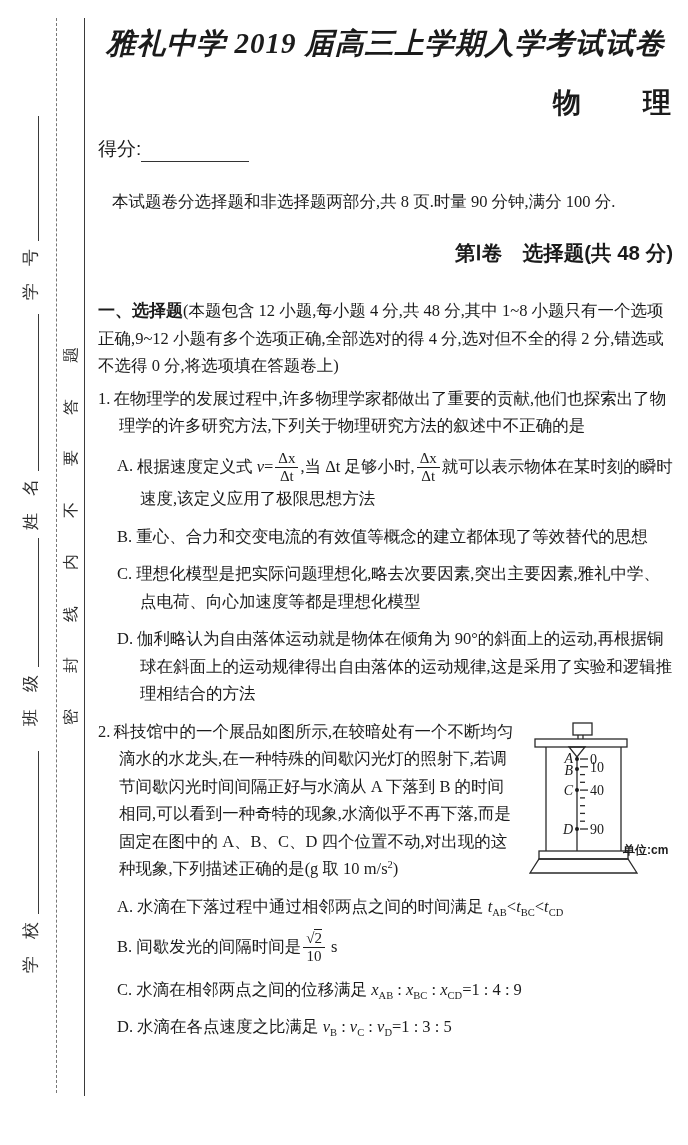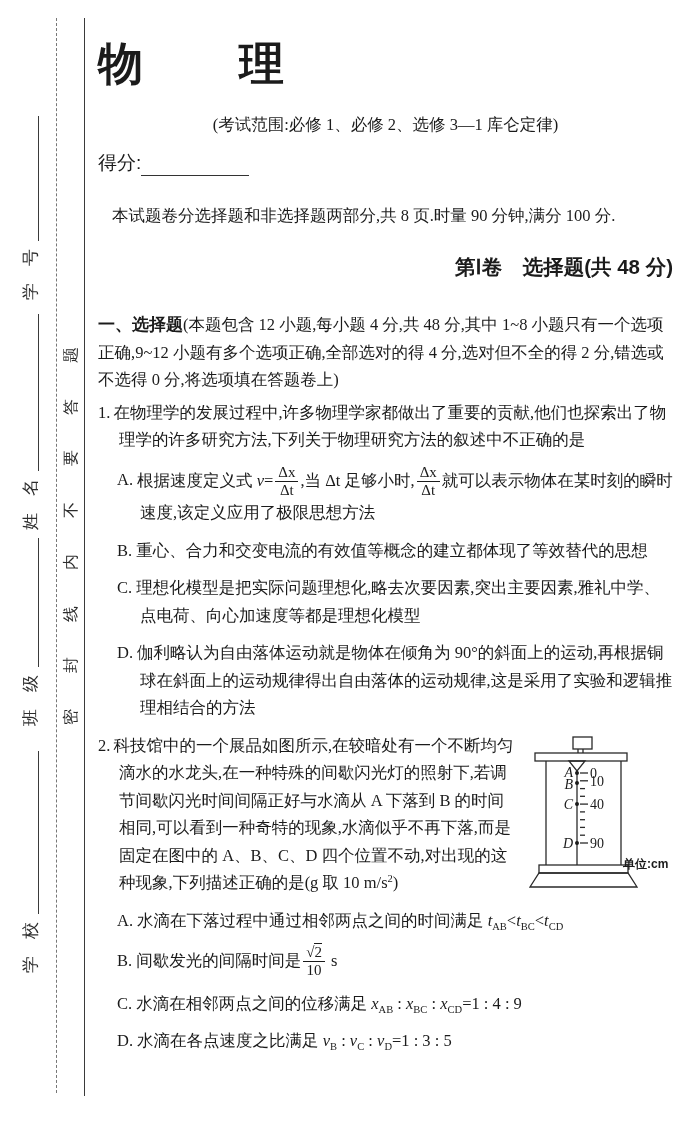--- a/index.html
+++ b/index.html
@@ -42,21 +42,21 @@
   .mf-school{ width:224px; left:-82px; top:849px; }
 
   
   .main { position:absolute; left:98px; top:20px; width:575px; }
 
   .paper-title {
     text-align:center; font-size:29px; font-weight:bold; font-style:italic;
     letter-spacing:1px; margin-top:4px;
   }
   .subject-title {
-    text-align:left; font-size:45px; font-weight:bold; margin-top:14px;
+    text-align:right; font-size:28px; font-weight:bold; margin-top:20px;
     letter-spacing:2px;
   }
   .scope-note { text-align:center; font-size:16.5px; margin-top:20px; }
   .score-row {
     text-align:left; margin-top:14px; padding-right:10px;
     font-family:"Liberation Sans", sans-serif; font-weight:normal; font-size:19px;
   }
   .score-row .score-line {
     display:inline-block; width:108px; border-bottom:1.4px solid #333;
     height:17px; vertical-align:bottom;
@@ -125,24 +125,24 @@
   <span>班　级</span>
     <span class="uline"></span>
 </div>
 <div class="mfield mf-school">
   <span>学　校</span>
     <span class="uline"></span>
 </div>
 
 <div class="main">
 
+  <div class="paper-title">雅礼中学 2019 届高三上学期入学考试试卷</div>
 
   <div class="subject-title">物　　理</div>
 
-  <div class="scope-note">(考试范围:必修 1、必修 2、选修 3—1 库仑定律)</div>
 
   <div class="score-row">
     <span>得分:</span><span class="score-line"></span>
   </div>
 
   <div class="intro">本试题卷分选择题和非选择题两部分,共 8 页.时量 90 分钟,满分 100 分.</div>
 
   <div class="section-head">第Ⅰ卷　选择题(共 48 分)</div>
 
   <p class="part-lead"><b>一、选择题</b><span>(本题包含 12 小题,每小题 4 分,共 48 分,其中 1~8 小题只有一个选项正确,9~12 小题有多个选项正确,全部选对的得 4 分,选对但不全的得 2 分,错选或不选得 0 分,将选项填在答题卷上)</span></p>

